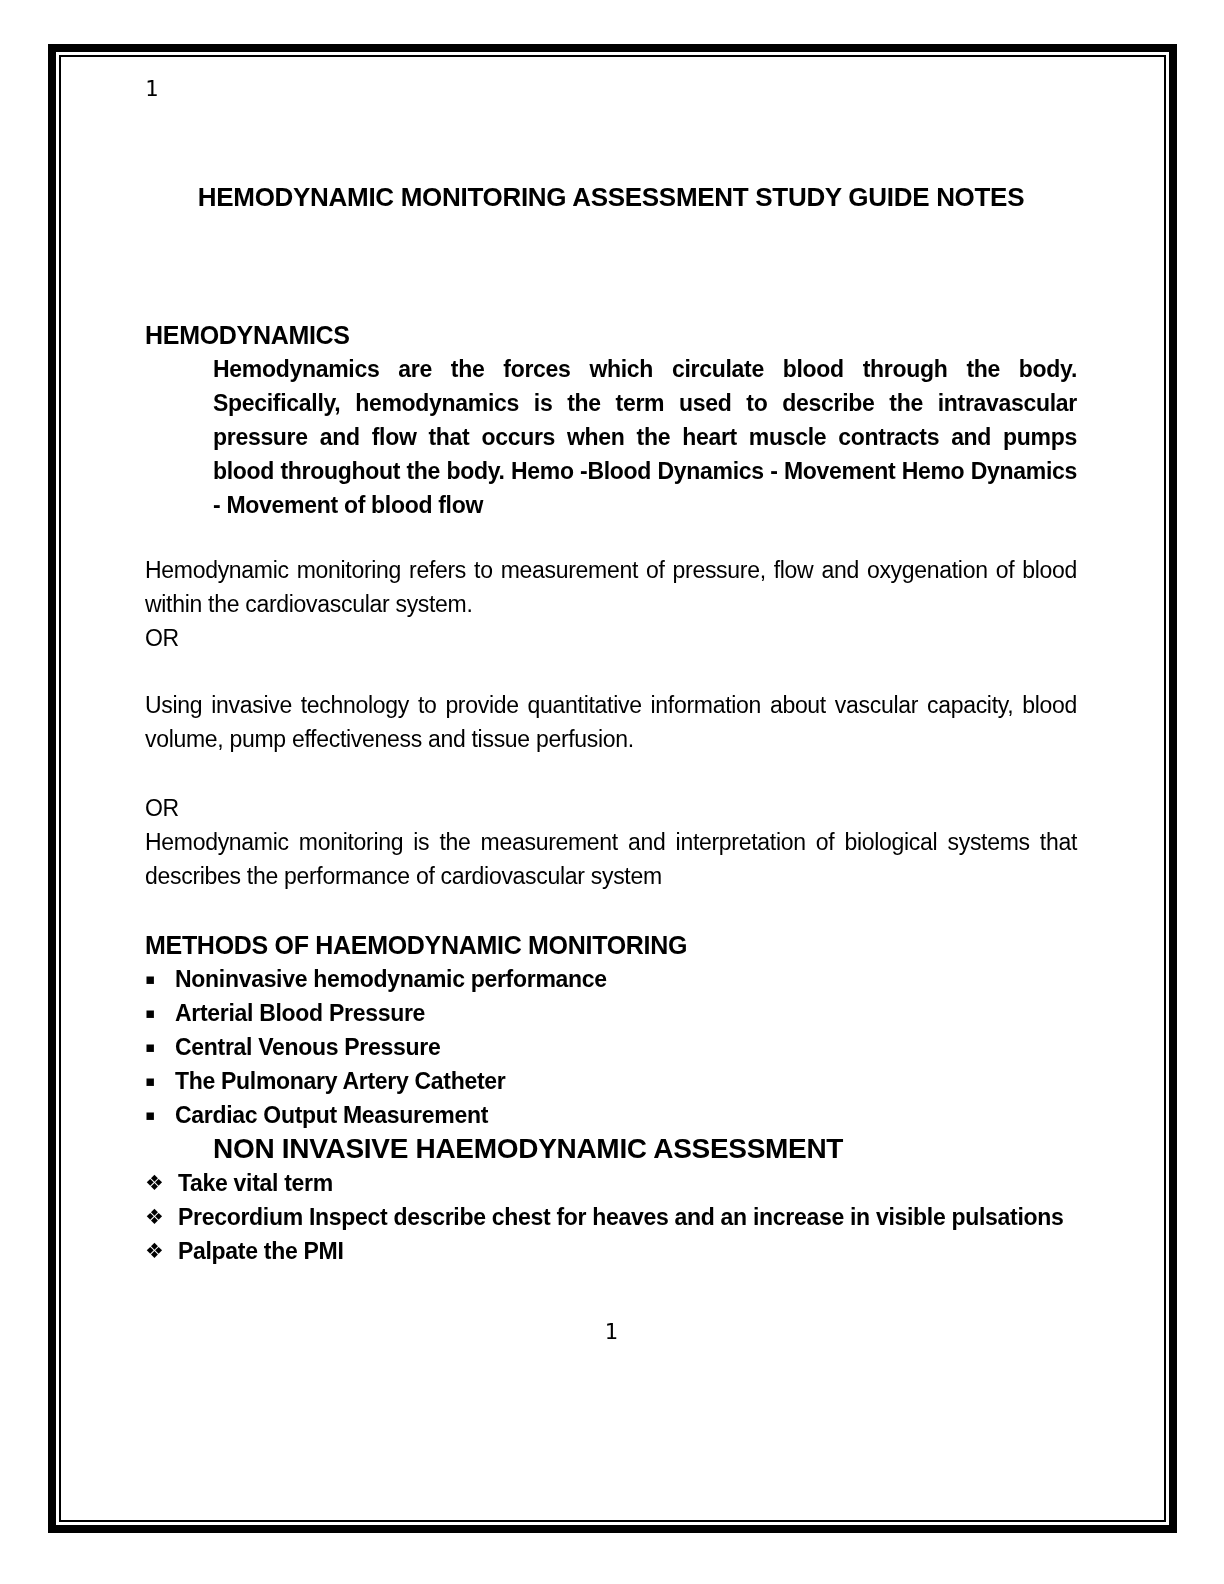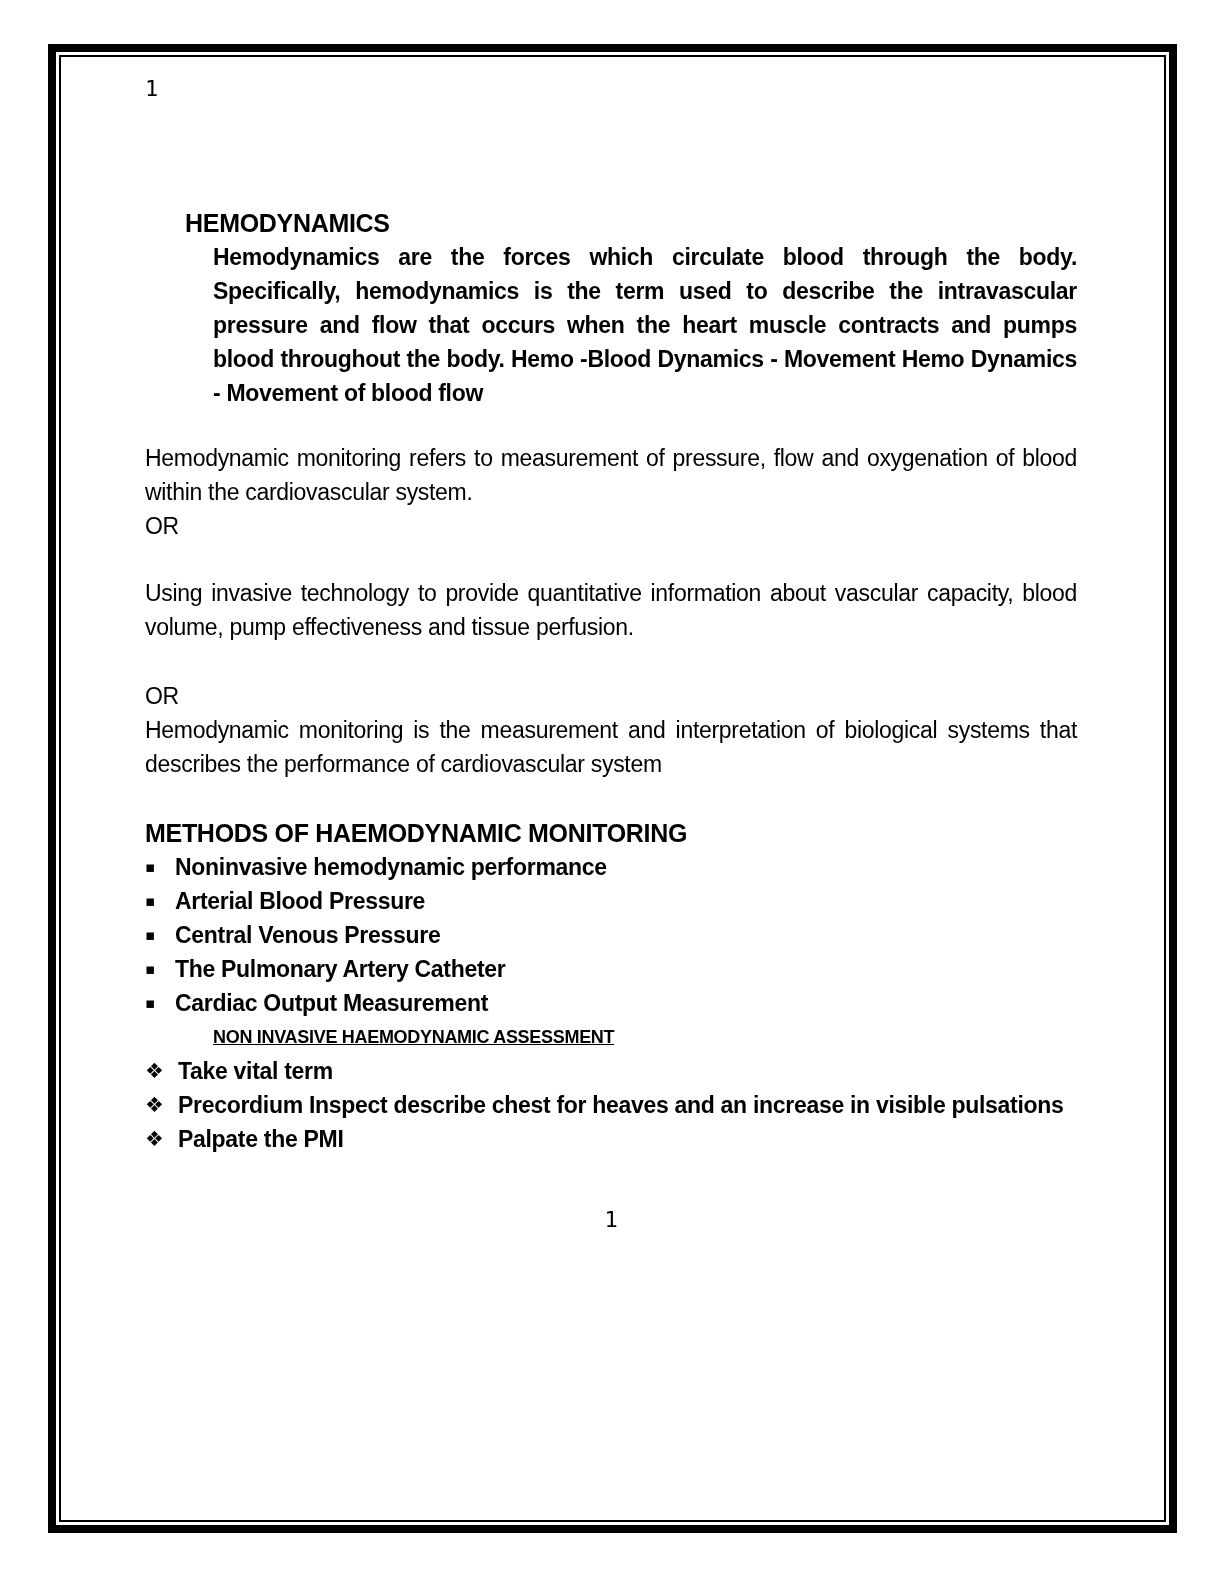--- a/index.html
+++ b/index.html
@@ -53,30 +53,29 @@
     font-size: 26px;
     line-height: 34px;
     letter-spacing: -0.3px;
   }
   .h1 {
     font-weight: bold;
     font-size: 25px;
     line-height: 34px;
     letter-spacing: -0.3px;
   }
-  .h-hemodynamics { margin-top: 104px; margin-left: 40px; }
+  .h-hemodynamics { margin-top: 104px; }
   .h-definition   { margin-top: 68px; }
   .h-methods      { margin-top: 35px; }
   .h-noninvasive  {
     font-weight: bold;
-    font-size: 18px;
+    font-size: 28px;
     line-height: 34px;
     letter-spacing: -0.3px;
     padding-left: 68px;
-    text-decoration: underline;
   }
   .body-text {
     font-size: 23px;
     line-height: 34px;
     letter-spacing: -0.3px;
   }
   .justify { text-align: justify; }
   .para-hemo {
     padding-left: 68px;
     font-weight: bold;
@@ -132,20 +131,21 @@
 <div class="page">
 
   <div class="frame-outer">
     <div class="frame-inner"></div>
   </div>
 
   <div class="content">
 
     <div class="page-num-top">1</div>
 
+    <div class="doc-title">HEMODYNAMIC MONITORING ASSESSMENT STUDY GUIDE NOTES</div>
 
     <div class="h1 h-hemodynamics">HEMODYNAMICS</div>
 
     <div class="body-text justify para-hemo">Hemodynamics are the forces which circulate blood through the body. Specifically, hemodynamics is the term used to describe the intravascular pressure and flow that occurs when the heart muscle contracts and pumps blood throughout the body. Hemo -Blood Dynamics - Movement Hemo Dynamics - Movement of blood flow</div>
 
 
     <div class="body-text justify para-def-1">Hemodynamic monitoring refers to measurement of pressure, flow and oxygenation of blood within the cardiovascular system.</div>
 
     <div class="body-text or-line">OR</div>
 

